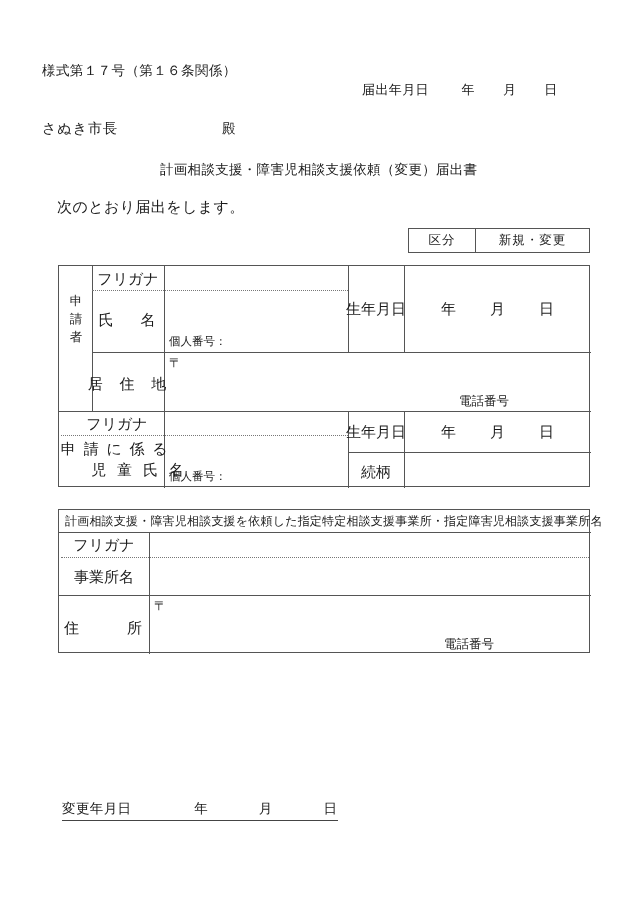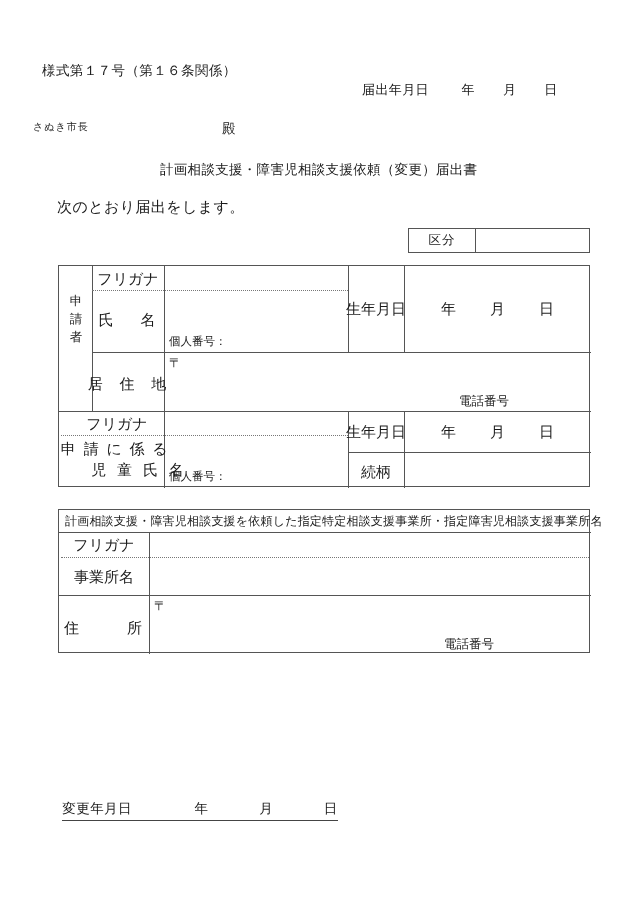--- a/index.html
+++ b/index.html
@@ -14,36 +14,36 @@
     font-family: "DejaVu Serif", "Liberation Serif", serif;
     color: #1a1a1a;
     overflow: hidden;
   }
   .page {
     position: absolute;
     inset: 0;
     width: 630px;
     height: 903px;
   }
-  .abs { position: absolute; white-space: nowrap; text-align: center; }
+  .abs { position: absolute; white-space: nowrap; }
 
   
   .form-no {
     left: 42px; top: 62px;
     font-size: 13.5px;
     letter-spacing: 0.4px;
   }
   .submit-date {
     left: 362px; top: 81px;
     font-size: 13px;
     letter-spacing: 0.4px;
   }
   .mayor {
-    left: 33px; top: 120px;
-    font-size: 10px;
+    left: 42px; top: 120px;
+    font-size: 14px;
     letter-spacing: 1px;
   }
   .mayor-hon {
     left: 222px; top: 120px;
     font-size: 13.5px;
   }
   .doc-title {
     left: 160px; top: 161px;
     font-size: 13.5px;
     letter-spacing: 0.3px;
@@ -159,20 +159,21 @@
   </div>
 
   <div class="abs mayor">さぬき市長</div>
   <div class="abs mayor-hon">殿</div>
 
   <div class="abs doc-title">計画相談支援・障害児相談支援依頼（変更）届出書</div>
   <div class="abs lead">次のとおり届出をします。</div>
 
   <div class="kubun">
     <div class="kubun-label">区分</div>
+    <div class="kubun-value">新規・変更</div>
   </div>
 
   <div class="frame" id="applicant-table">
 
     <div class="cellline vline" style="left:33px; top:0; height:145px;"></div>
     <div class="cellline vline" style="left:105px; top:0; height:145px;"></div>
     <div class="cellline vline" style="left:289px; top:0; height:86px;"></div>
     <div class="cellline vline" style="left:345px; top:0; height:86px;"></div>
 
     <div class="cellline hline" style="left:33px; top:86px; width:499px;"></div>

